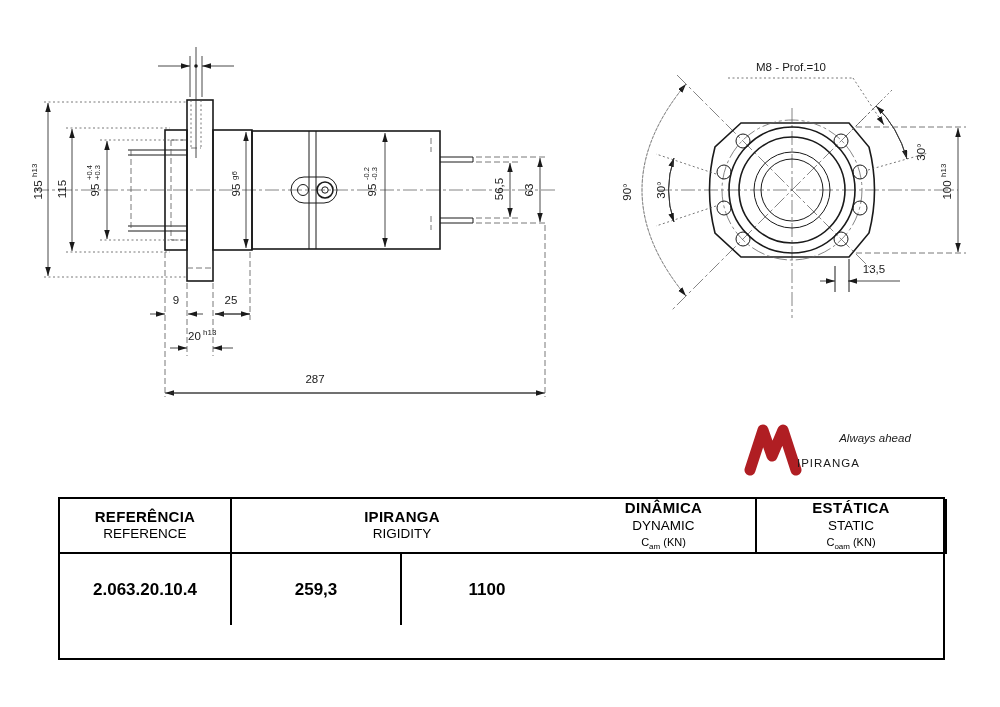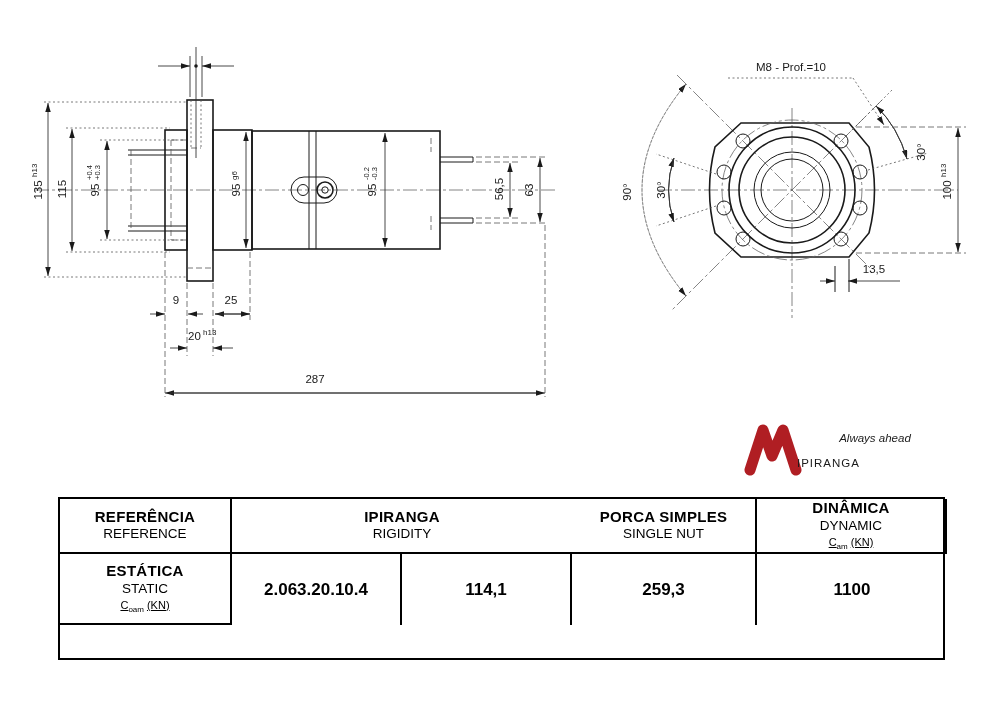--- a/index.html
+++ b/index.html
@@ -20,21 +20,21 @@
     display:grid;grid-template-columns:172px 170px 170px 185px 190px;
     grid-template-rows:55px 71px 37px;border:2px solid #000;box-sizing:border-box;
     background:#fff;color:#000;}
   .cell{border-right:2px solid #000;border-bottom:2px solid #000;
     display:flex;flex-direction:column;align-items:center;justify-content:center;
     text-align:center;line-height:1.25;box-sizing:border-box;padding:16px;}
   .cell.last-col{border-right:none;}
   .cell.last-row{border-bottom:none;text-align:right;}
   .cell .pt{font-weight:bold;font-size:15px;letter-spacing:0.3px;}
   .cell .en{font-size:13.5px;text-align:center;}
-  .cell .unit{font-size:11px;margin-top:1px;text-decoration:underline;}
+  .cell .unit{font-size:11px;margin-top:1px;}
   .cell .unit sub{font-size:8px;}
   .cell .unit .u{margin-left:3px;}
   .val{font-weight:bold;font-size:17px;}
   .span2{grid-column:span 2;}
 </style>
 </head>
 <body>
 
 <div class="page">
 <svg width="1000" height="707" viewBox="0 0 1000 707">
@@ -303,40 +303,33 @@
   <div class="cell">
     <span class="pt">REFERÊNCIA</span>
     <span class="en">REFERENCE</span>
   </div>
   <div class="cell span2 last-col">
     <span class="pt">IPIRANGA</span>
     <span class="en">RIGIDITY</span>
   </div>
 
   <div class="cell">
-    <span class="pt">PORCA SIMPLES</span>
-    <span class="en">SINGLE NUT</span>
-  </div>
-  <div class="cell">
     <span class="pt">DINÂMICA</span>
     <span class="en">DYNAMIC</span>
     <span class="unit"><span>C</span><sub>am</sub><span class="u">(KN)</span></span>
   </div>
   <div class="cell">
     <span class="pt">ESTÁTICA</span>
     <span class="en">STATIC</span>
     <span class="unit"><span>C</span><sub>oam</sub><span class="u">(KN)</span></span>
   </div>
 
   <div class="cell last-row">
     <span class="val">2.063.20.10.4</span>
   </div>
   <div class="cell last-row">
-    <span class="val">114,1</span>
-  </div>
-  <div class="cell last-row">
     <span class="val">259,3</span>
   </div>
   <div class="cell last-row last-col">
     <span class="val">1100</span>
   </div>
 </div>
 </div>
 
 </body></html>

